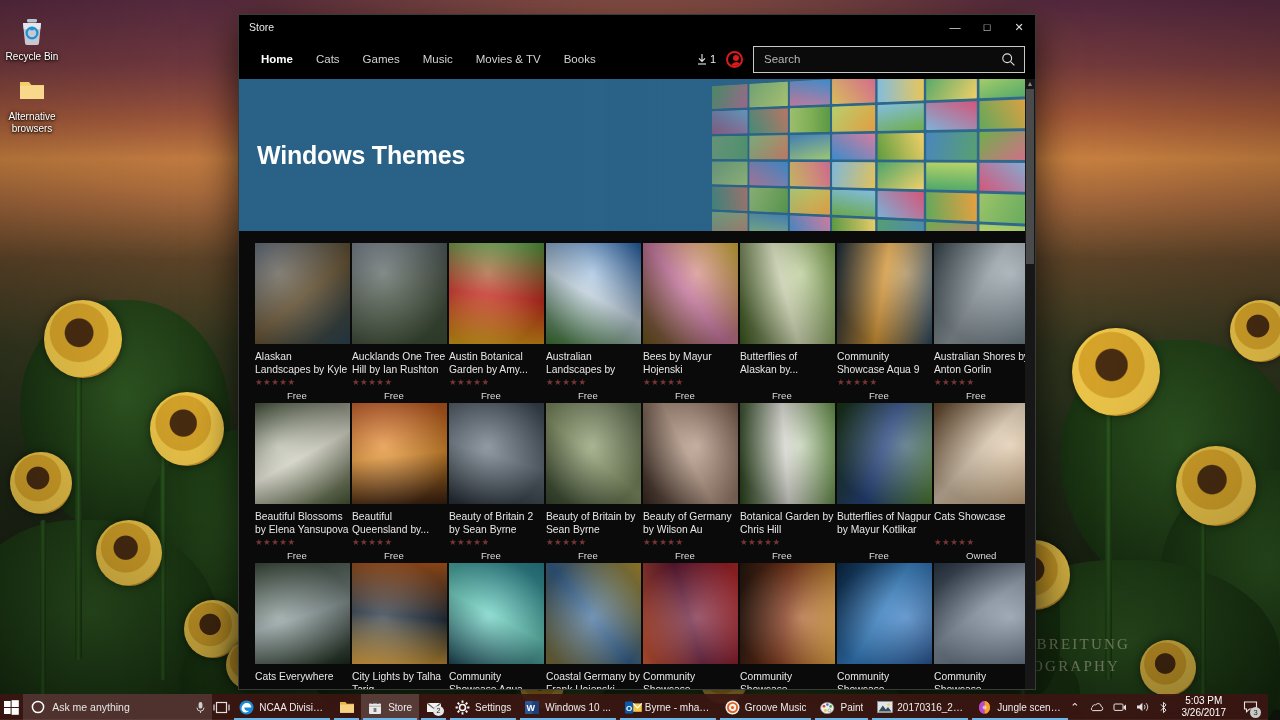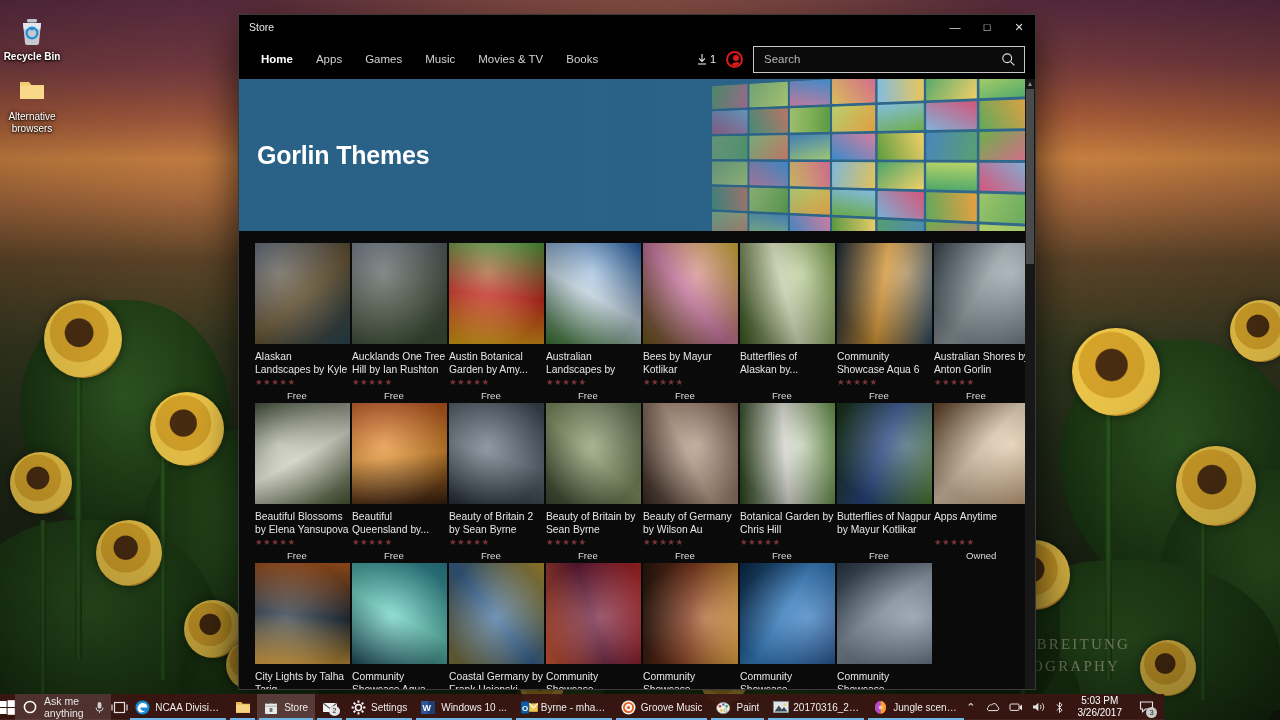--- a/index.html
+++ b/index.html
@@ -144,21 +144,21 @@
   .stars { margin-top:2px; height:9px; letter-spacing:.5px; color:#7a3636; font-size:8.5px; line-height:9px; }
   .price { color:#dcdcdc; font-size:9.6px; margin-top:3px;padding-left:32px; }
 
   
   #sbar { position:absolute; right:0; top:64px; bottom:0; width:10px; background:#171717; }
   #sbarup { height:10px; color:#8a8a8a; font-size:7px; text-align:center; line-height:10px; }
   #sbthumb { position:absolute; top:10px; left:1px; width:8px; height:175px; background:#4a4a4a; }
 
   
   #taskbar {
-    position:absolute; left:0; bottom:0; width:1164px; height:26px;
+    position:absolute; left:0; bottom:0; width:1268px; height:26px;
     background:rgba(58,22,18,.93);
     display:flex; align-items:center;
     box-shadow:0 -1px 0 rgba(255,255,255,.06) inset;
   }
   #startbtn { width:34px; height:26px; display:flex; align-items:center; justify-content:center; }
   #cortana {
     width:270px; height:26px; background:rgba(255,255,255,.12);
     display:flex; align-items:center; padding:0 6px 0 8px; gap:7px;
   }
   #cortana .ctxt { flex:1; color:#e6e6e6; font-size:10.5px; }
@@ -222,21 +222,21 @@
       <div class="sun" style="left: 700px; top: 656px; width: 48px; height: 48px;"></div>
       <div class="sun" style="left: 520px; top: 664px; width: 44px; height: 44px;"></div>
       <div class="sun" style="left: 1140px; top: 640px; width: 56px; height: 56px;"></div>
       <div class="sun" style="left: 300px; top: 470px; width: 40px; height: 40px;"></div>
     </div>
   <div id="vignette"></div>
   <div class="wm" style="top:636px;">AEL BREITUNG</div>
   <div class="wm" style="top:658px; right:160px;">OTOGRAPHY</div>
 </div>
 
-<div class="dicon" style="left:1px; top:12px;font-weight:bold;">
+<div class="dicon" style="left:1px; top:12px;">
   <div class="glyph">
     <svg width="28" height="30" viewBox="0 0 28 30">
       <path d="M5 8 h18 l-2 20 a2 2 0 0 1 -2 2 h-10 a2 2 0 0 1 -2 -2 z" fill="#cfd8dd" opacity=".92"></path>
       <path d="M5 8 h18 l-.6 6 h-16.8 z" fill="#e3eaee" opacity=".9"></path>
       <rect x="9" y="4" width="10" height="3.4" rx="1.3" fill="#b9c4cb"></rect>
       <circle cx="14" cy="18" r="5.4" fill="none" stroke="#1e8ed6" stroke-width="2.2"></circle>
       <path d="M14 12.6 l2.4 2.6 h-4.8 z" fill="#1e8ed6"></path>
     </svg>
   </div>
   <div class="lbl">Recycle Bin</div>
@@ -259,21 +259,21 @@
     <div id="wctrls">
       <div class="wc">—</div>
       <div class="wc">□</div>
       <div class="wc close">✕</div>
     </div>
   </div>
 
   <div id="navbar">
     <div id="navtabs" style="display: flex;">
         <div class="navtab active">Home</div>
-        <div class="navtab">Apps</div>
+        <div class="navtab">Cats</div>
         <div class="navtab">Games</div>
         <div class="navtab">Music</div>
         <div class="navtab">Movies &amp; TV</div>
         <div class="navtab">Books</div>
       </div>
     <div id="navright">
       <div id="dlcount">
         <svg width="12" height="13" viewBox="0 0 12 13">
           <path d="M6 1 v7 M3 5.4 L6 8.4 L9 5.4" fill="none" stroke="#e8e8e8" stroke-width="1.1"></path>
           <path d="M2 11 h8" stroke="#e8e8e8" stroke-width="1.1"></path>
@@ -331,21 +331,21 @@
         <div style="background: linear-gradient(155deg, rgb(168, 207, 114), rgb(224, 122, 90));"></div>
         <div style="background: linear-gradient(192deg, rgb(74, 134, 189), rgb(168, 207, 114));"></div>
         <div style="background: linear-gradient(229deg, rgb(220, 127, 160), rgb(63, 143, 208));"></div>
         <div style="background: linear-gradient(266deg, rgb(240, 207, 104), rgb(95, 158, 62));"></div>
         <div style="background: linear-gradient(123deg, rgb(88, 160, 112), rgb(74, 134, 189));"></div>
         <div style="background: linear-gradient(160deg, rgb(111, 174, 74), rgb(217, 106, 142));"></div>
         <div style="background: linear-gradient(197deg, rgb(156, 196, 106), rgb(196, 217, 106));"></div>
       </div>
     <div id="heroFade"></div>
     <div id="heroText">
-      <div id="heroTitle">Gorlin Themes</div>
+      <div id="heroTitle">Windows Themes</div>
     </div>
   </div>
 
   <div id="grid">
       <div class="row">
         <div class="tile">
           <div class="thumb" style="background: linear-gradient(140deg, rgb(58, 70, 86) 0%, rgb(107, 86, 50) 52%, rgb(45, 74, 90) 100%);">
             <div style="position: absolute; inset: 0px; background: radial-gradient(at 25% 30%, rgba(255, 255, 255, 0.28), rgba(0, 0, 0, 0.3) 78%);"></div>
           </div>
           <div class="tname">Alaskan Landscapes by Kyle Waters</div>
@@ -373,37 +373,37 @@
             <div style="position: absolute; inset: 0px; background: radial-gradient(at 49% 30%, rgba(255, 255, 255, 0.28), rgba(0, 0, 0, 0.3) 78%);"></div>
           </div>
           <div class="tname">Australian Landscapes by Ian...</div>
           <div class="stars">★★★★★</div>
           <div class="price">Free</div>
         </div>
         <div class="tile">
           <div class="thumb" style="background: linear-gradient(232deg, rgb(202, 164, 34) 0%, rgb(212, 123, 168) 52%, rgb(109, 90, 24) 100%);">
             <div style="position: absolute; inset: 0px; background: radial-gradient(at 57% 30%, rgba(255, 255, 255, 0.28), rgba(0, 0, 0, 0.3) 78%);"></div>
           </div>
-          <div class="tname">Bees by Mayur Kotlikar</div>
+          <div class="tname">Bees by Mayur Hojenski</div>
           <div class="stars">★★★★★</div>
           <div class="price">Free</div>
         </div>
         <div class="tile">
           <div class="thumb" style="background: linear-gradient(255deg, rgb(95, 138, 44) 0%, rgb(223, 230, 192) 52%, rgb(60, 92, 28) 100%);">
             <div style="position: absolute; inset: 0px; background: radial-gradient(at 65% 30%, rgba(255, 255, 255, 0.28), rgba(0, 0, 0, 0.3) 78%);"></div>
           </div>
           <div class="tname">Butterflies of Alaskan by...</div>
           <div class="stars"></div>
           <div class="price">Free</div>
         </div>
         <div class="tile">
           <div class="thumb" style="background: linear-gradient(278deg, rgb(40, 70, 94) 0%, rgb(232, 163, 58) 52%, rgb(26, 44, 60) 100%);">
             <div style="position: absolute; inset: 0px; background: radial-gradient(at 73% 30%, rgba(255, 255, 255, 0.28), rgba(0, 0, 0, 0.3) 78%);"></div>
           </div>
-          <div class="tname">Community Showcase Aqua 6</div>
+          <div class="tname">Community Showcase Aqua 9</div>
           <div class="stars">★★★★★</div>
           <div class="price">Free</div>
         </div>
         <div class="tile">
           <div class="thumb" style="background: linear-gradient(301deg, rgb(109, 124, 134) 0%, rgb(154, 166, 173) 52%, rgb(58, 74, 82) 100%);">
             <div style="position: absolute; inset: 0px; background: radial-gradient(at 81% 30%, rgba(255, 255, 255, 0.28), rgba(0, 0, 0, 0.3) 78%);"></div>
           </div>
           <div class="tname">Australian Shores by Anton Gorlin</div>
           <div class="stars">★★★★★</div>
           <div class="price">Free</div>
@@ -463,26 +463,32 @@
             <div style="position: absolute; inset: 0px; background: radial-gradient(at 73% 42%, rgba(255, 255, 255, 0.28), rgba(0, 0, 0, 0.3) 78%);"></div>
           </div>
           <div class="tname">Butterflies of Nagpur by Mayur Kotlikar</div>
           <div class="stars"></div>
           <div class="price">Free</div>
         </div>
         <div class="tile">
           <div class="thumb" style="background: linear-gradient(312deg, rgb(196, 160, 120) 0%, rgb(232, 212, 184) 52%, rgb(106, 74, 44) 100%);">
             <div style="position: absolute; inset: 0px; background: radial-gradient(at 81% 42%, rgba(255, 255, 255, 0.28), rgba(0, 0, 0, 0.3) 78%);"></div>
           </div>
-          <div class="tname">Apps Anytime</div>
+          <div class="tname">Cats Showcase</div>
           <div class="stars">★★★★★</div>
           <div class="price">Owned</div>
         </div>
       </div>
       <div class="row">
+        <div class="tile">
+          <div class="thumb" style="background: linear-gradient(162deg, rgb(58, 74, 58) 0%, rgb(138, 154, 154) 52%, rgb(28, 44, 28) 100%);">
+            <div style="position: absolute; inset: 0px; background: radial-gradient(at 25% 54%, rgba(255, 255, 255, 0.28), rgba(0, 0, 0, 0.3) 78%);"></div>
+          </div>
+          <div class="tname">Cats Everywhere</div>
+        </div>
         <div class="tile">
           <div class="thumb" style="background: linear-gradient(185deg, rgb(196, 98, 30) 0%, rgb(26, 42, 58) 52%, rgb(232, 168, 58) 100%);">
             <div style="position: absolute; inset: 0px; background: radial-gradient(at 33% 54%, rgba(255, 255, 255, 0.28), rgba(0, 0, 0, 0.3) 78%);"></div>
           </div>
           <div class="tname">City Lights by Talha Tariq</div>
         </div>
         <div class="tile">
           <div class="thumb" style="background: linear-gradient(208deg, rgb(42, 138, 154) 0%, rgb(106, 212, 196) 52%, rgb(28, 74, 90) 100%);">
             <div style="position: absolute; inset: 0px; background: radial-gradient(at 41% 54%, rgba(255, 255, 255, 0.28), rgba(0, 0, 0, 0.3) 78%);"></div>
           </div>

